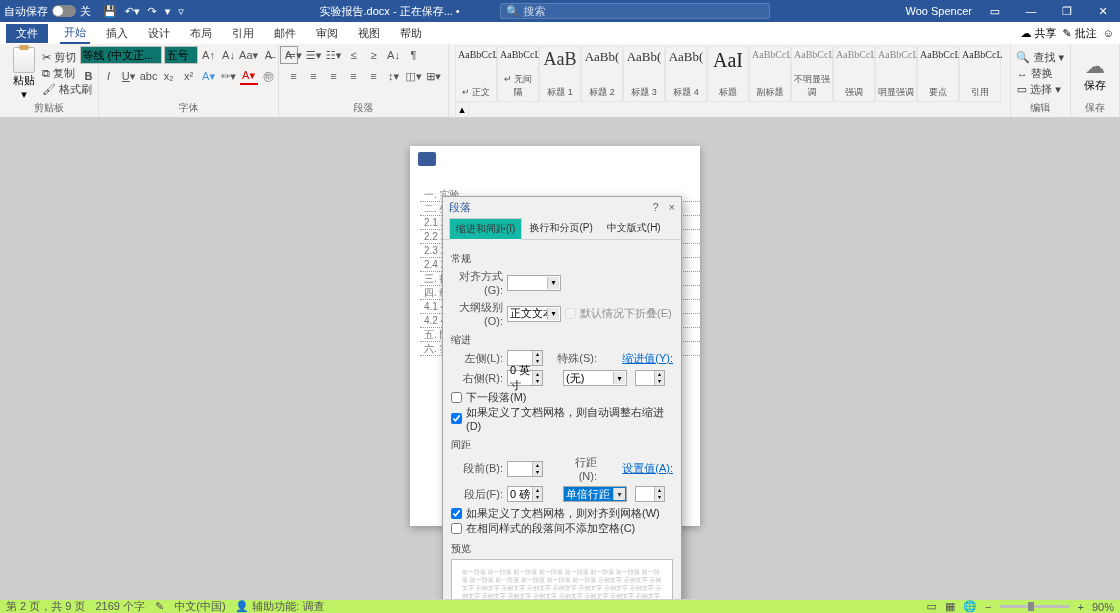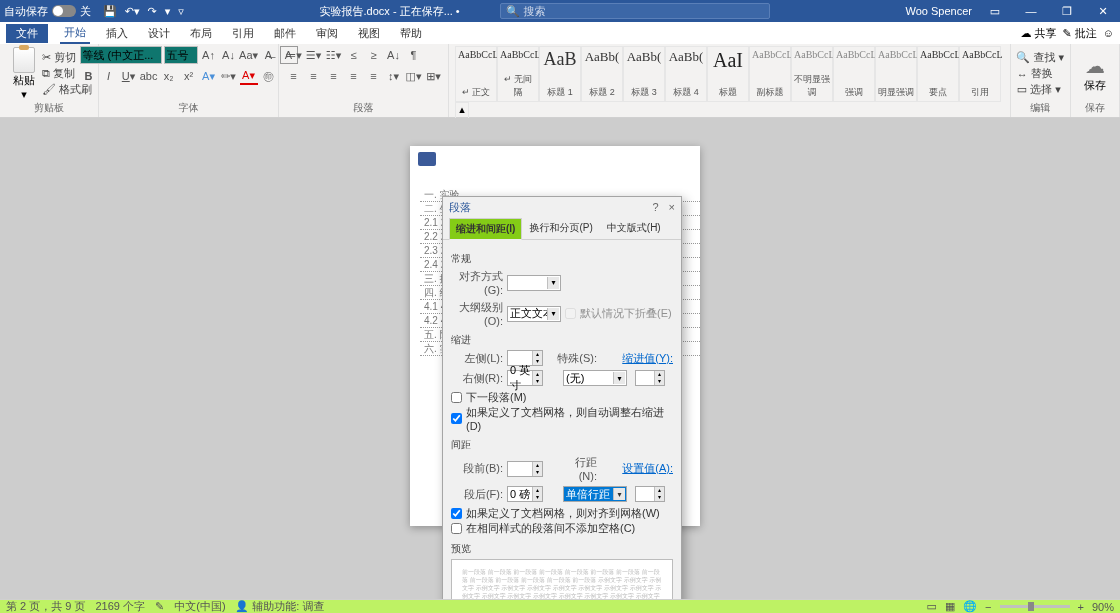--- a/index.html
+++ b/index.html
@@ -40,21 +40,21 @@
 .editgroup{display:flex;flex-direction:column;gap:1px;font-size:10px;color:#444;}
 .workspace{position:absolute;top:118px;left:0;right:0;bottom:14px;background:#cdcdcd;}
 .page{position:absolute;left:410px;top:28px;width:290px;height:380px;background:#fff;box-shadow:0 2px 8px rgba(0,0,0,.3);}
 .pagetab{position:absolute;left:418px;top:34px;width:18px;height:14px;background:#3b5a99;border-radius:2px;}
 .docline{position:absolute;left:420px;right:auto;width:280px;border-bottom:1px dotted #999;height:14px;display:flex;align-items:center;font-size:10px;color:#777;padding-left:4px;}
 .dialog{position:absolute;left:442px;top:78px;width:240px;height:440px;background:#f0f0f0;border:1px solid #a5a5a5;box-shadow:3px 3px 10px rgba(0,0,0,.3);}
 .dlg-title{height:20px;display:flex;align-items:center;justify-content:space-between;padding:0 6px;color:#2b579a;font-size:11px;}
 .dlg-title .r{display:flex;gap:10px;color:#666;}
 .dlg-tabs{display:flex;border-bottom:1px solid #d0d0d0;padding:0 6px;}
 .dlg-tab{padding:3px 6px;font-size:10px;border:1px solid transparent;cursor:pointer;color:#333;}
-.dlg-tab.active{border:1px solid #d0d0d0;border-bottom:1px solid #f0f0f0;background:#84cc16;position:relative;top:1px;font-weight:bold;}
+.dlg-tab.active{border:1px solid #d0d0d0;border-bottom:1px solid #f0f0f0;background:#14b8a6;position:relative;top:1px;}
 .dlg-body{padding:6px 8px;}
 .sect{margin-top:6px;}
 .sect-lbl{font-size:10px;color:#444;margin-bottom:3px;}
 .row{display:flex;align-items:center;gap:4px;margin-bottom:4px;font-size:10px;}
 .row label{width:52px;text-align:right;color:#555;}
 .combo{border:1px solid #a9a9a9;background:#fff;height:16px;display:flex;align-items:center;padding:0 2px;position:relative;}
 .combo .arr{position:absolute;right:1px;top:1px;bottom:1px;width:12px;background:#e8e8e8;border-left:1px solid #c0c0c0;display:flex;align-items:center;justify-content:center;font-size:8px;}
 .spin{border:1px solid #a9a9a9;background:#fff;height:16px;width:36px;display:flex;align-items:center;padding:0 2px;position:relative;}
 .spin .sp{position:absolute;right:0;top:0;bottom:0;width:10px;display:flex;flex-direction:column;}
 .spin .sp span{flex:1;border-left:1px solid #c0c0c0;background:#e8e8e8;font-size:6px;line-height:6px;text-align:center;}

